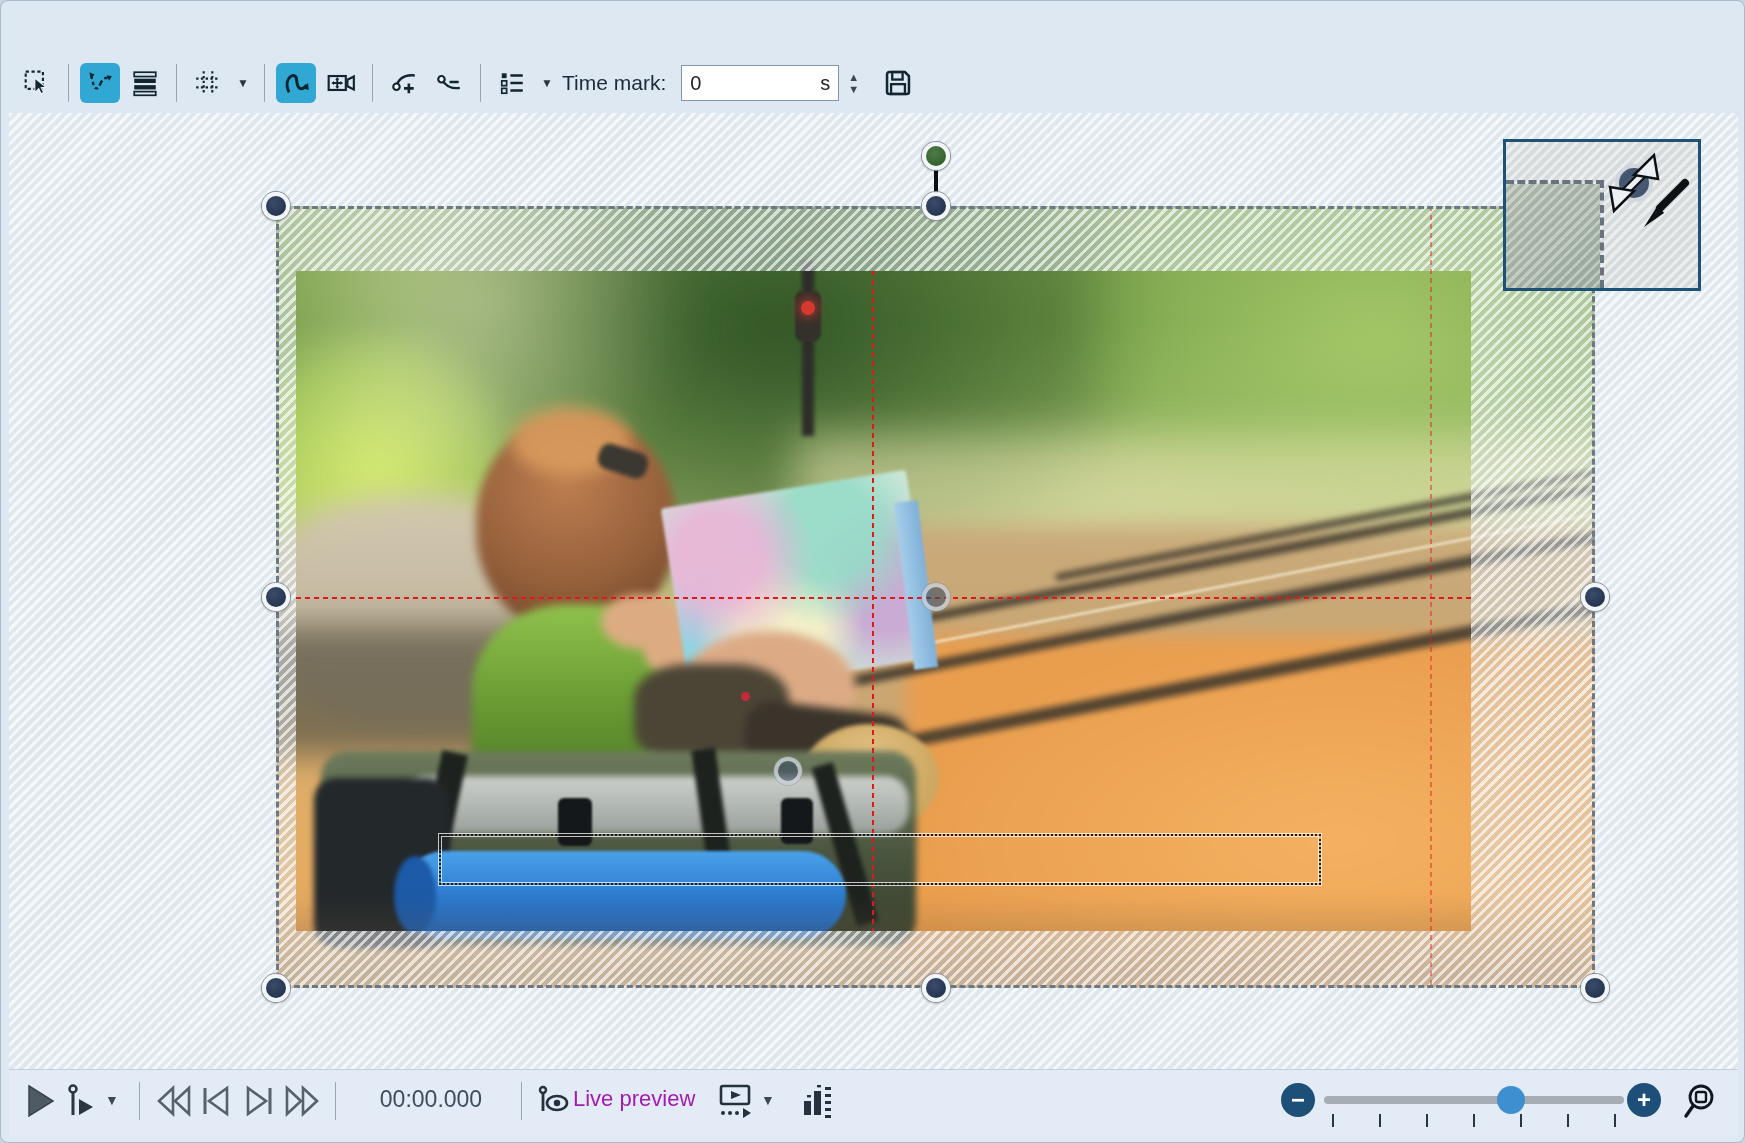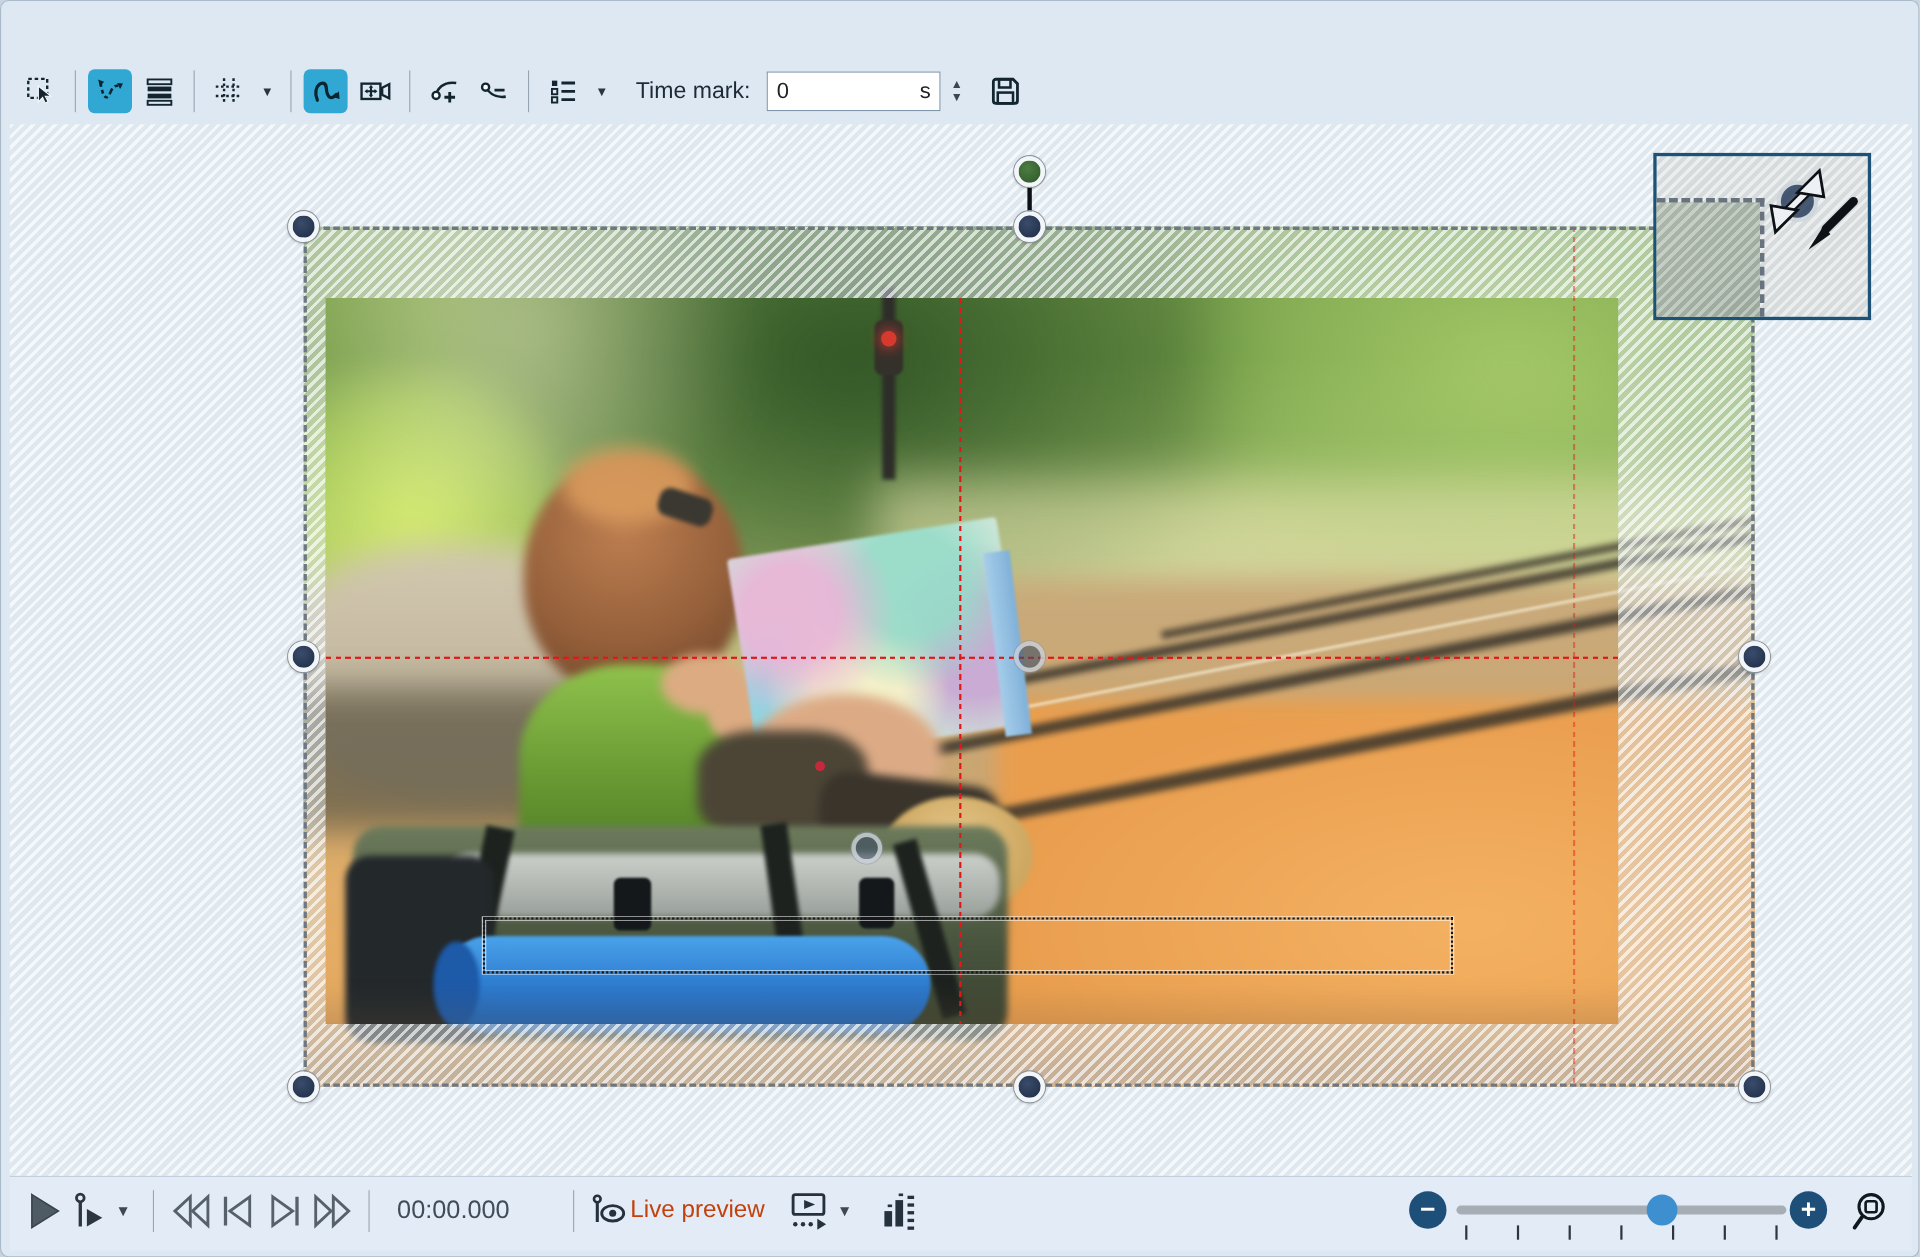--- a/index.html
+++ b/index.html
@@ -12,21 +12,21 @@
     color:#4a5560;cursor:pointer;}
   .maxbox{width:17px;height:17px;border:2px solid #4a5560;}
   .closex{font-size:24px;line-height:1;color:#4a5560;}
   
   .toolbar{position:absolute;left:16px;top:56px;height:52px;display:flex;align-items:center;gap:5px;}
   .tbtn{width:40px;height:40px;border-radius:6px;display:flex;align-items:center;justify-content:center;
     color:#13262f;cursor:pointer;flex:0 0 auto;}
   .tbtn.active{background:#31a8d4;color:#0c2531;}
   .tsep{width:1px;height:38px;background:#97a5b2;margin:0 6px;flex:0 0 auto;}
   .drop{width:20px;height:40px;display:flex;align-items:center;justify-content:center;font-size:12px;color:#2b3640;cursor:pointer;}
-  .tm-label{margin-left:16px;margin-right:10px;font-size:21px;color:#1d2b38;}
+  .tm-label{margin-right:10px;font-size:21px;color:#1d2b38;}
   .tm-field{position:relative;width:158px;height:36px;flex:0 0 auto;}
   .tm-field input{width:100%;height:100%;box-sizing:border-box;border:1px solid#8096ac;background:#fff;
     font-family:"Liberation Sans",sans-serif;font-size:20px;color:#222;padding:0 26px 0 8px;}
   .tm-unit{position:absolute;right:9px;top:7px;font-size:20px;color:#222;}
   .spinner{display:flex;flex-direction:column;justify-content:center;margin-left:4px;gap:2px;}
   .spinner span{font-size:11px;line-height:10px;color:#3c4650;cursor:pointer;text-align:center;}
   .savebtn{margin-left:14px;}
   
   .canvas{position:absolute;left:8px;top:112px;width:1729px;height:956px;overflow:hidden;
     background:repeating-linear-gradient(135deg,#f4f8fb 0 3px,#dfe8ef 3px 7px);}
@@ -109,22 +109,22 @@
     background:repeating-linear-gradient(135deg,#eceeee 0 3px,#d6dbdd 3px 7px);}
   .mag-green{position:absolute;left:0;top:42px;width:94px;bottom:0;
     background:repeating-linear-gradient(135deg,rgba(240,244,246,.55) 0 3px,rgba(205,214,220,.35) 3px 7px),linear-gradient(135deg,#9aa78f,#7e8f7a);}
   .mag-dash-h{position:absolute;left:0;top:38px;width:98px;border-top:4px dashed #68737e;}
   .mag-dash-v{position:absolute;left:94px;top:38px;bottom:0;border-left:4px dashed #68737e;}
   .cursor-icon{position:absolute;left:1583px;top:28px;}
   
   .bottombar{position:absolute;left:8px;top:1068px;width:1729px;height:67px;background:#e2ebf6;border-top:1px solid #c2cedb;}
   .bb{position:absolute;display:flex;align-items:center;justify-content:center;color:#3d4854;cursor:pointer;}
   .bsep{position:absolute;top:12px;width:1px;height:38px;background:#9aa6b2;}
-  .timedisp{position:absolute;left:352px;top:16px;width:140px;font-size:23px;color:#3f4c5a;text-align:left;}
-  .lp-label{position:absolute;left:564px;top:16px;font-size:22px;color:#c2410c;}
+  .timedisp{position:absolute;left:352px;top:16px;width:140px;font-size:23px;color:#3f4c5a;text-align:center;}
+  .lp-label{position:absolute;left:564px;top:16px;font-size:22px;color:#a21caf;}
   .zoombtn{position:absolute;top:13px;width:34px;height:34px;border-radius:50%;background:#1d4f79;color:#fff;
     display:flex;align-items:center;justify-content:center;font-size:24px;font-weight:bold;cursor:pointer;line-height:1;}
   .ztrack{position:absolute;left:1315px;top:26px;width:300px;height:8px;border-radius:4px;background:#a6adb5;cursor:pointer;}
   .zthumb{position:absolute;left:1488px;top:16px;width:28px;height:28px;border-radius:50%;background:#3e8fd0;cursor:pointer;}
   .zticks{position:absolute;left:1323px;top:44px;width:284px;display:flex;justify-content:space-between;}
   .zticks i{width:2px;height:13px;background:#2b3640;}
   svg{display:block;}
 </style>
 </head>
 <body>

